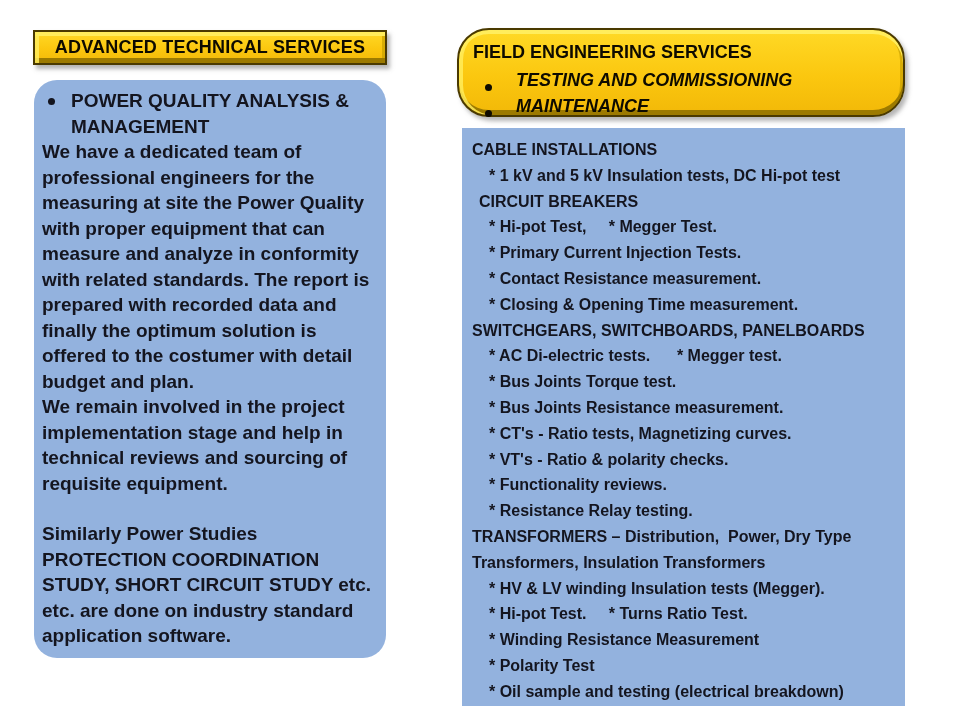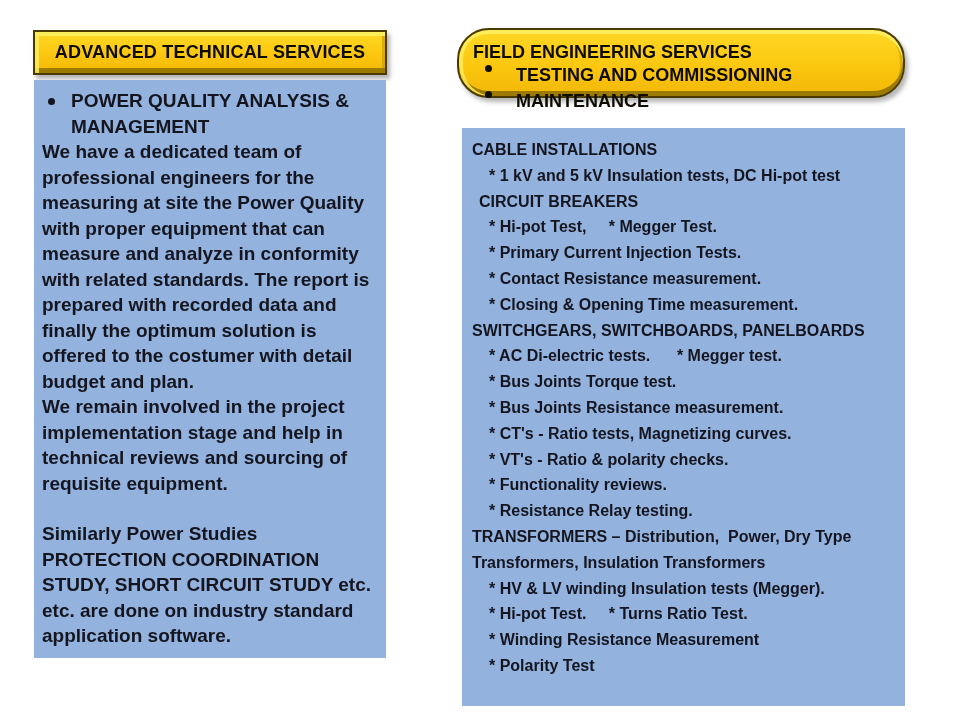--- a/index.html
+++ b/index.html
@@ -20,45 +20,45 @@
     border:2px solid var(--banner-border,#4A3A00);
     box-shadow:
       inset 0 4px 0 var(--banner-highlight,#FFED5C),
       inset 4px 0 0 rgba(255,236,90,0.85),
       inset 0 -5px 0 var(--banner-shade,#9C7A00),
       inset -3px 0 0 rgba(200,160,0,0.7),
       3px 4px 4px rgba(110,110,110,0.5);
     color:#0E0B00;
   }
   .banner-left {
-    left:33px; top:30px; width:354px; height:45px;
+    left:33px; top:30px; width:354px; height:35px;
     display:flex; align-items:center; justify-content:center;
     font-size:18px; letter-spacing:0.2px;
   }
   .banner-right {
-    left:457px; top:28px; width:448px; height:70px;
+    left:457px; top:28px; width:448px; height:89px;
     padding:9px 0 0 14px;
     font-size:18px;
     border-radius:32px;
   }
   .banner-right .banner-title { line-height:26px; }
-  .hdr-bullet-row { display:flex; align-items:flex-start; height:26px; padding-left:12px; }
+  .hdr-bullet-row { display:flex; align-items:flex-end; height:26px; padding-left:12px;font-style:italic; }
   .hdr-dot { width:7px; height:7px; border-radius:50%; background:#0E0B00; margin-right:24px; flex:none; }
 
   
   .panel {
     position:absolute;
     background: var(--panel-fill,#93B2DE);
     color: var(--text-dark,#14151F);
     overflow:hidden;
   }
   .panel-left {
     left:34px; top:80px; width:352px; height:578px;
     padding:8px 5px 0 8px;
-    font-size:19px; line-height:25.5px;
+    font-size:19px; line-height:25.5px;border-radius:23px;
   }
   .bullet-row { display:flex; padding-left:6px; }
   .dot { width:7px; height:7px; border-radius:50%; background:var(--text-dark,#14151F); margin-top:10px; flex:none; }
   .bullet-text { margin-left:16px; width:300px; }
   .para { margin:0; }
   .spacer { height:25px; }
 
   .panel-right {
     left:462px; top:128px; width:443px; height:578px;
     padding:9px 2px 0 10px;
@@ -118,14 +118,15 @@
       <div class="line ind2">* Bus Joints Resistance measurement.</div>
       <div class="line ind2">* CT's - Ratio tests, Magnetizing curves.</div>
       <div class="line ind2">* VT's - Ratio &amp; polarity checks.</div>
       <div class="line ind2">* Functionality reviews.</div>
       <div class="line ind2">* Resistance Relay testing.</div>
       <div class="line ind0 wrap">TRANSFORMERS – Distribution,  Power, Dry Type Transformers, Insulation Transformers</div>
       <div class="line ind2">* HV &amp; LV winding Insulation tests (Megger).</div>
       <div class="line ind2">* Hi-pot Test.     * Turns Ratio Test.</div>
       <div class="line ind2">* Winding Resistance Measurement</div>
       <div class="line ind2">* Polarity Test</div>
+      <div class="line ind2">* Oil sample and testing (electrical breakdown)</div>
     </div>
 </div>
 
 </body></html>

